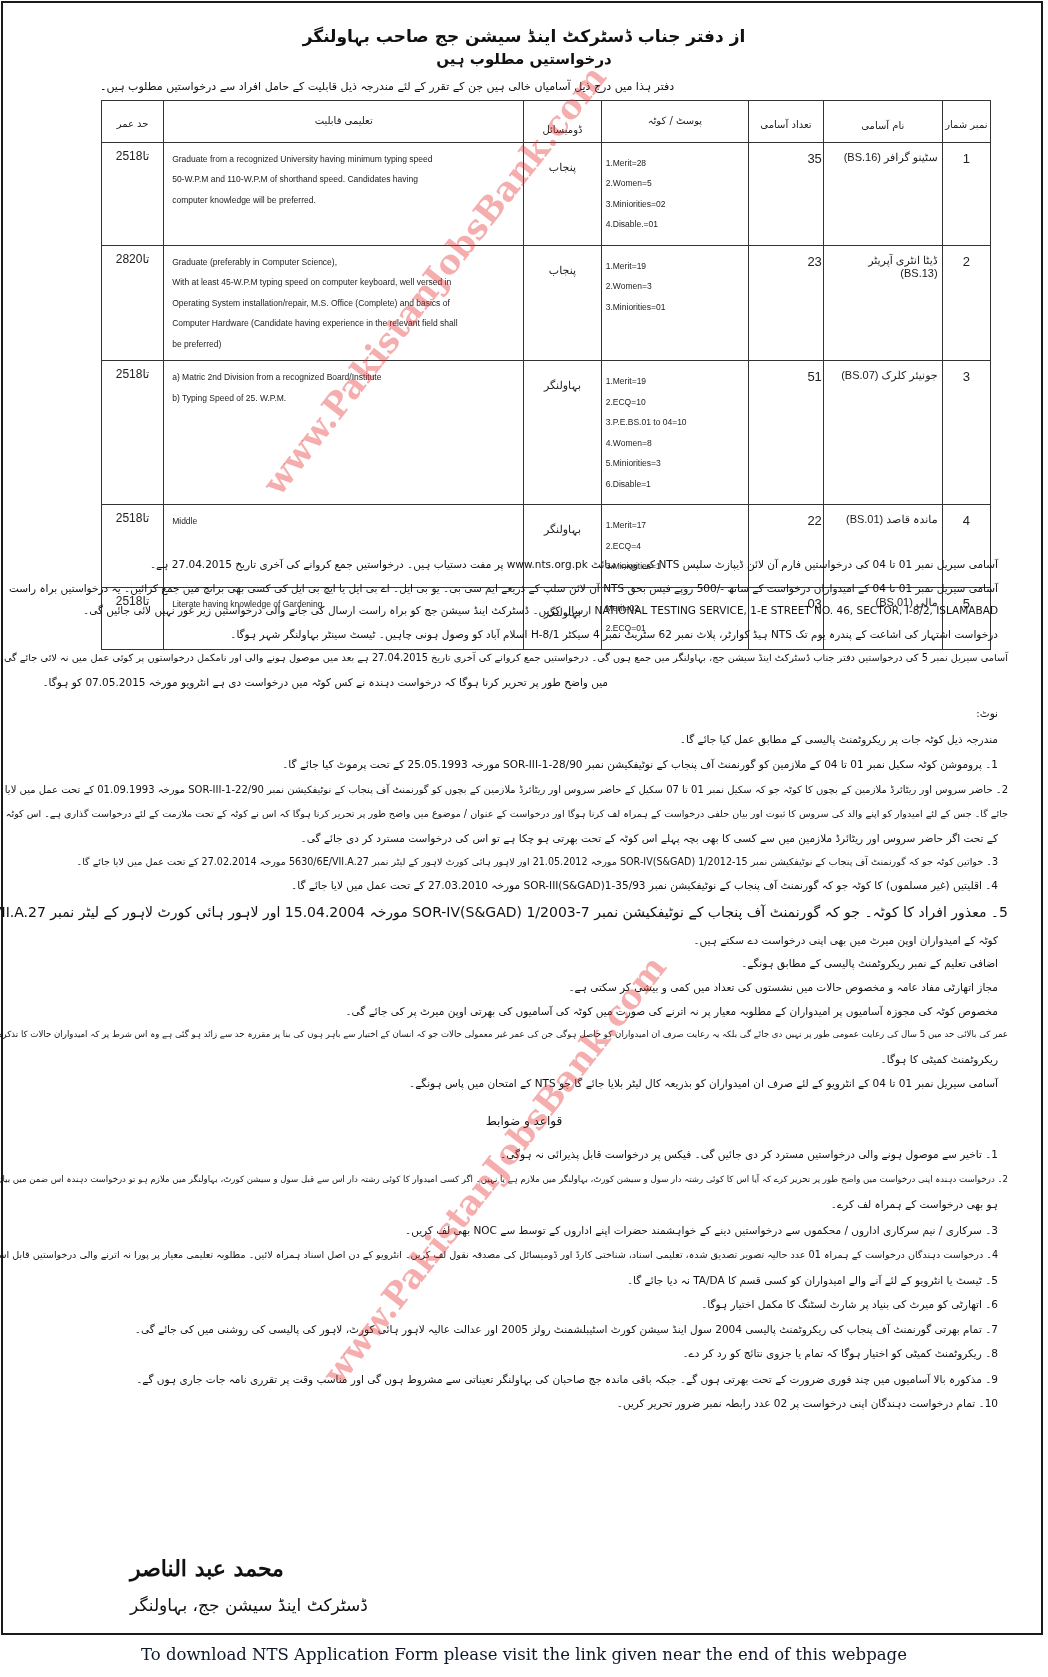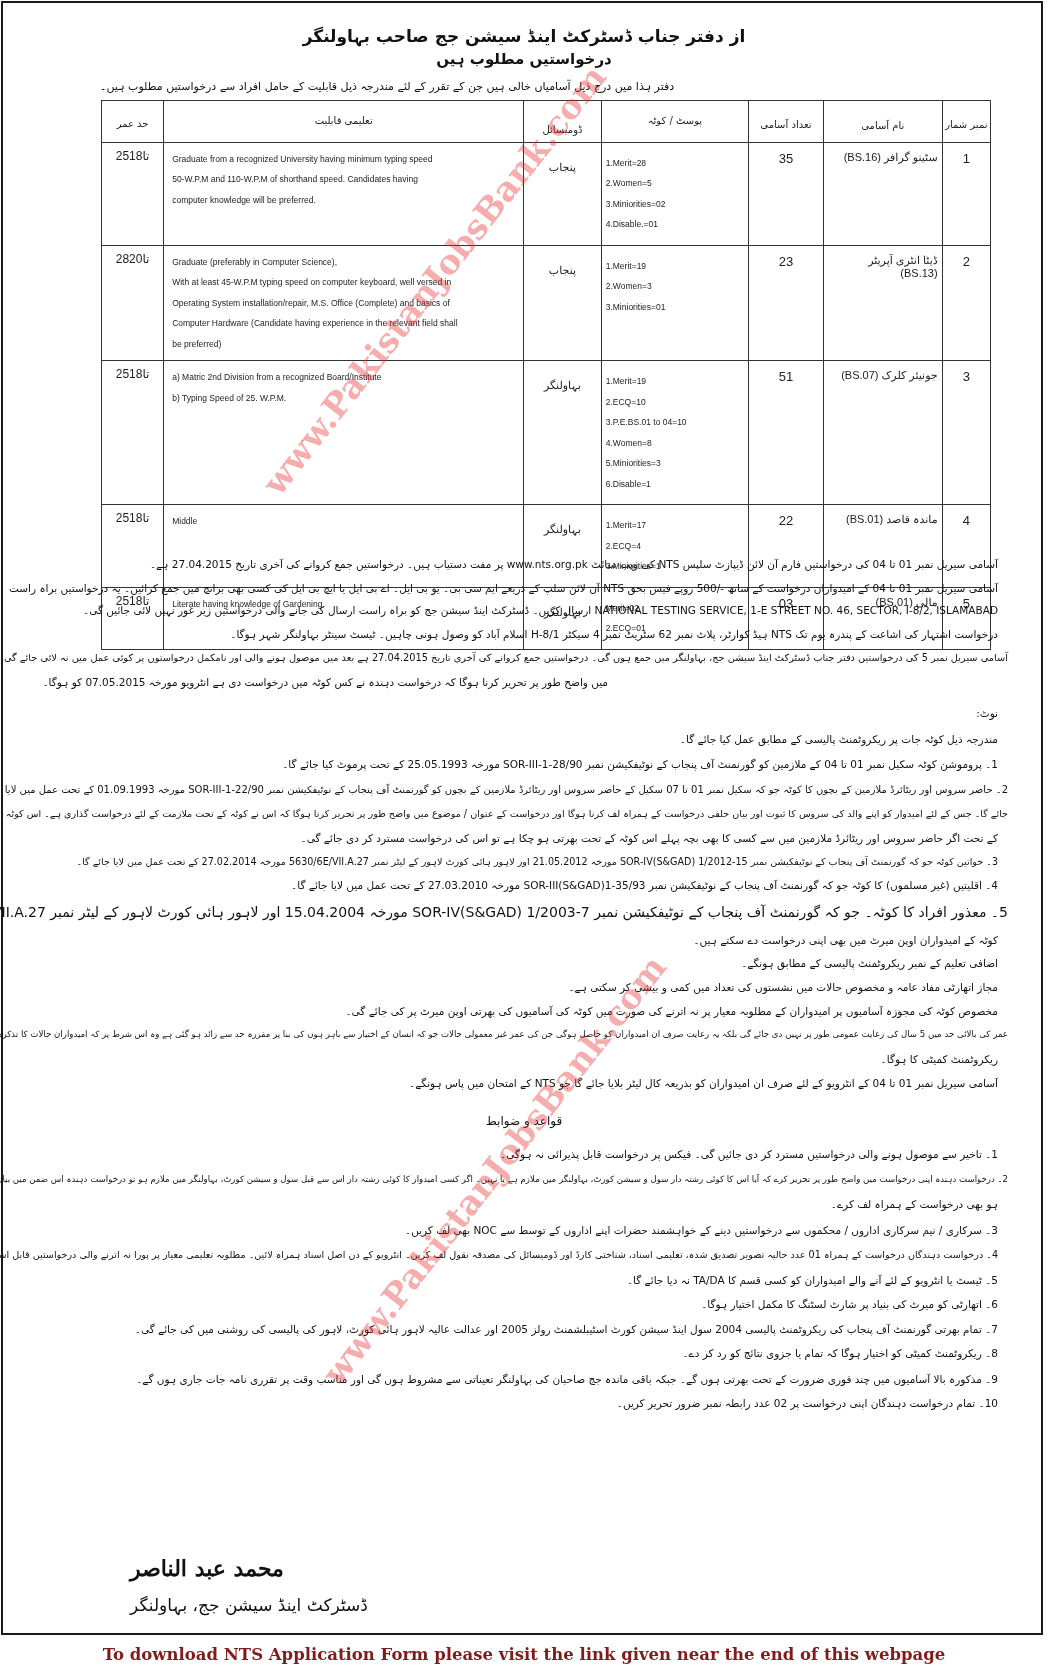--- a/index.html
+++ b/index.html
@@ -10,33 +10,33 @@
   .hdr2 { position: absolute; left: 0; width: 1048px; top: 50px; text-align: center; font-size: 15px; font-weight: bold; }
   .hdr3 { position: absolute; left: 100px; width: 640px; top: 80px; text-align: left; font-size: 11px; }
 
   table.posts { position: absolute; left: 101px; top: 100px; width: 890px; border-collapse: collapse; font-family: "Liberation Sans", sans-serif; font-size: 8.5px; color: #222; }
   table.posts th, table.posts td { border: 1.5px solid #333; vertical-align: top; }
   table.posts th { height: 17px; font-weight: normal; font-size: 10px; direction: rtl; text-align: center; vertical-align: middle; font-family: "DejaVu Sans", sans-serif; }
   .c-age { width: 61px; text-align: center; font-size: 12px; padding-top: 6px; }
   .c-qual { width: 363px; padding: 6px 8px; line-height: 20.5px; }
   .c-dom { width: 77px; text-align: center; font-size: 11px; padding-top: 18px; direction: rtl; }
   .c-quota { width: 144px; padding: 10px 4px; line-height: 20.5px; }
-  .c-count { width: 75px; text-align: center; font-size: 13px; padding-top: 8px; }
+  .c-count { width: 75px; text-align: right; font-size: 13px; padding-top: 8px; }
   .c-name { width: 115px; text-align: right; font-size: 11px; padding: 8px 4px 0 4px; direction: rtl; }
   .c-sn { width: 47px; text-align: center; font-size: 13px; padding-top: 8px; }
   .quota-line { display: block; }
   .qual-line { display: block; }
 
   .para { position: absolute; right: 50px; font-size: 10.5px; text-align: right; direction: rtl; white-space: nowrap; color: #111; }
   .section-title { position: absolute; left: 0; width: 1048px; text-align: center; font-size: 12px; font-weight: normal; direction: rtl; }
 
   .signature { position: absolute; left: 130px; top: 1555px; font-size: 22px; font-weight: bold; direction: rtl; font-family: "DejaVu Serif", serif; letter-spacing: 1px; }
   .signature-title { position: absolute; left: 130px; top: 1595px; font-size: 17px; direction: rtl; }
 
-  .footer-note { position: absolute; left: 0; width: 1048px; top: 1645px; text-align: center; color: #7f1d1d; font-family: "DejaVu Serif", serif; font-weight: bold; font-size: 16.5px; }
+  .footer-note { position: absolute; left: 0; width: 1048px; top: 1645px; text-align: center; color: #0f172a; font-family: "DejaVu Serif", serif; font-weight: normal; font-size: 16.5px; }
 
   .watermark { position: absolute; color: rgba(230, 40, 40, 0.38); font-family: "DejaVu Serif", serif; font-weight: bold; font-size: 34px; white-space: nowrap; transform-origin: left center; pointer-events: none; }
 </style>
 </head>
 <body>
 
 <div class="frame"></div>
 
 <div class="hdr1 urdu">از دفتر جناب ڈسٹرکٹ اینڈ سیشن جج صاحب بہاولنگر</div>
 <div class="hdr2 urdu">درخواستیں مطلوب ہیں</div>

